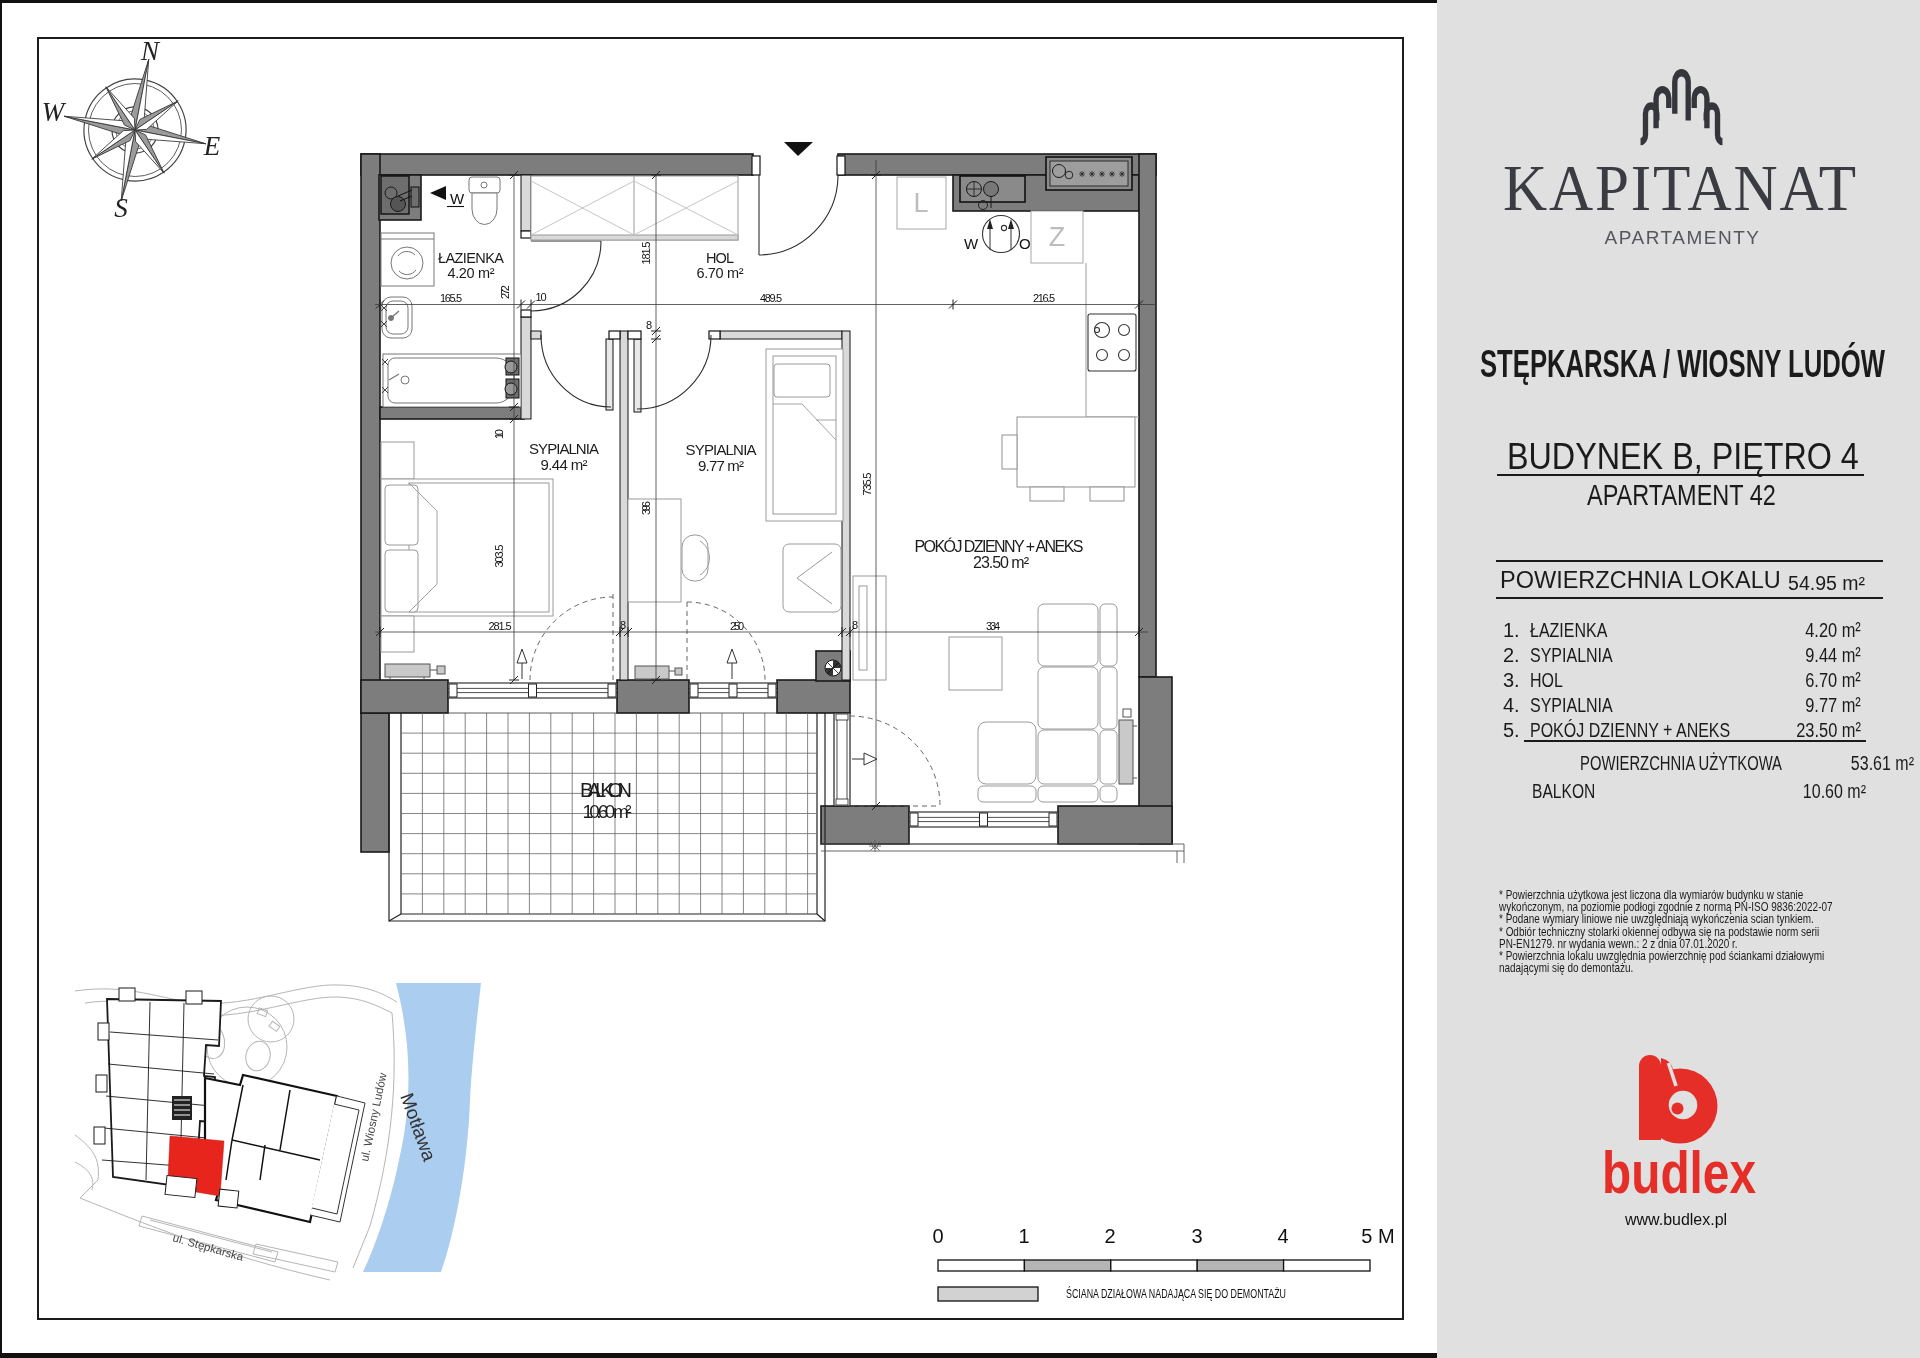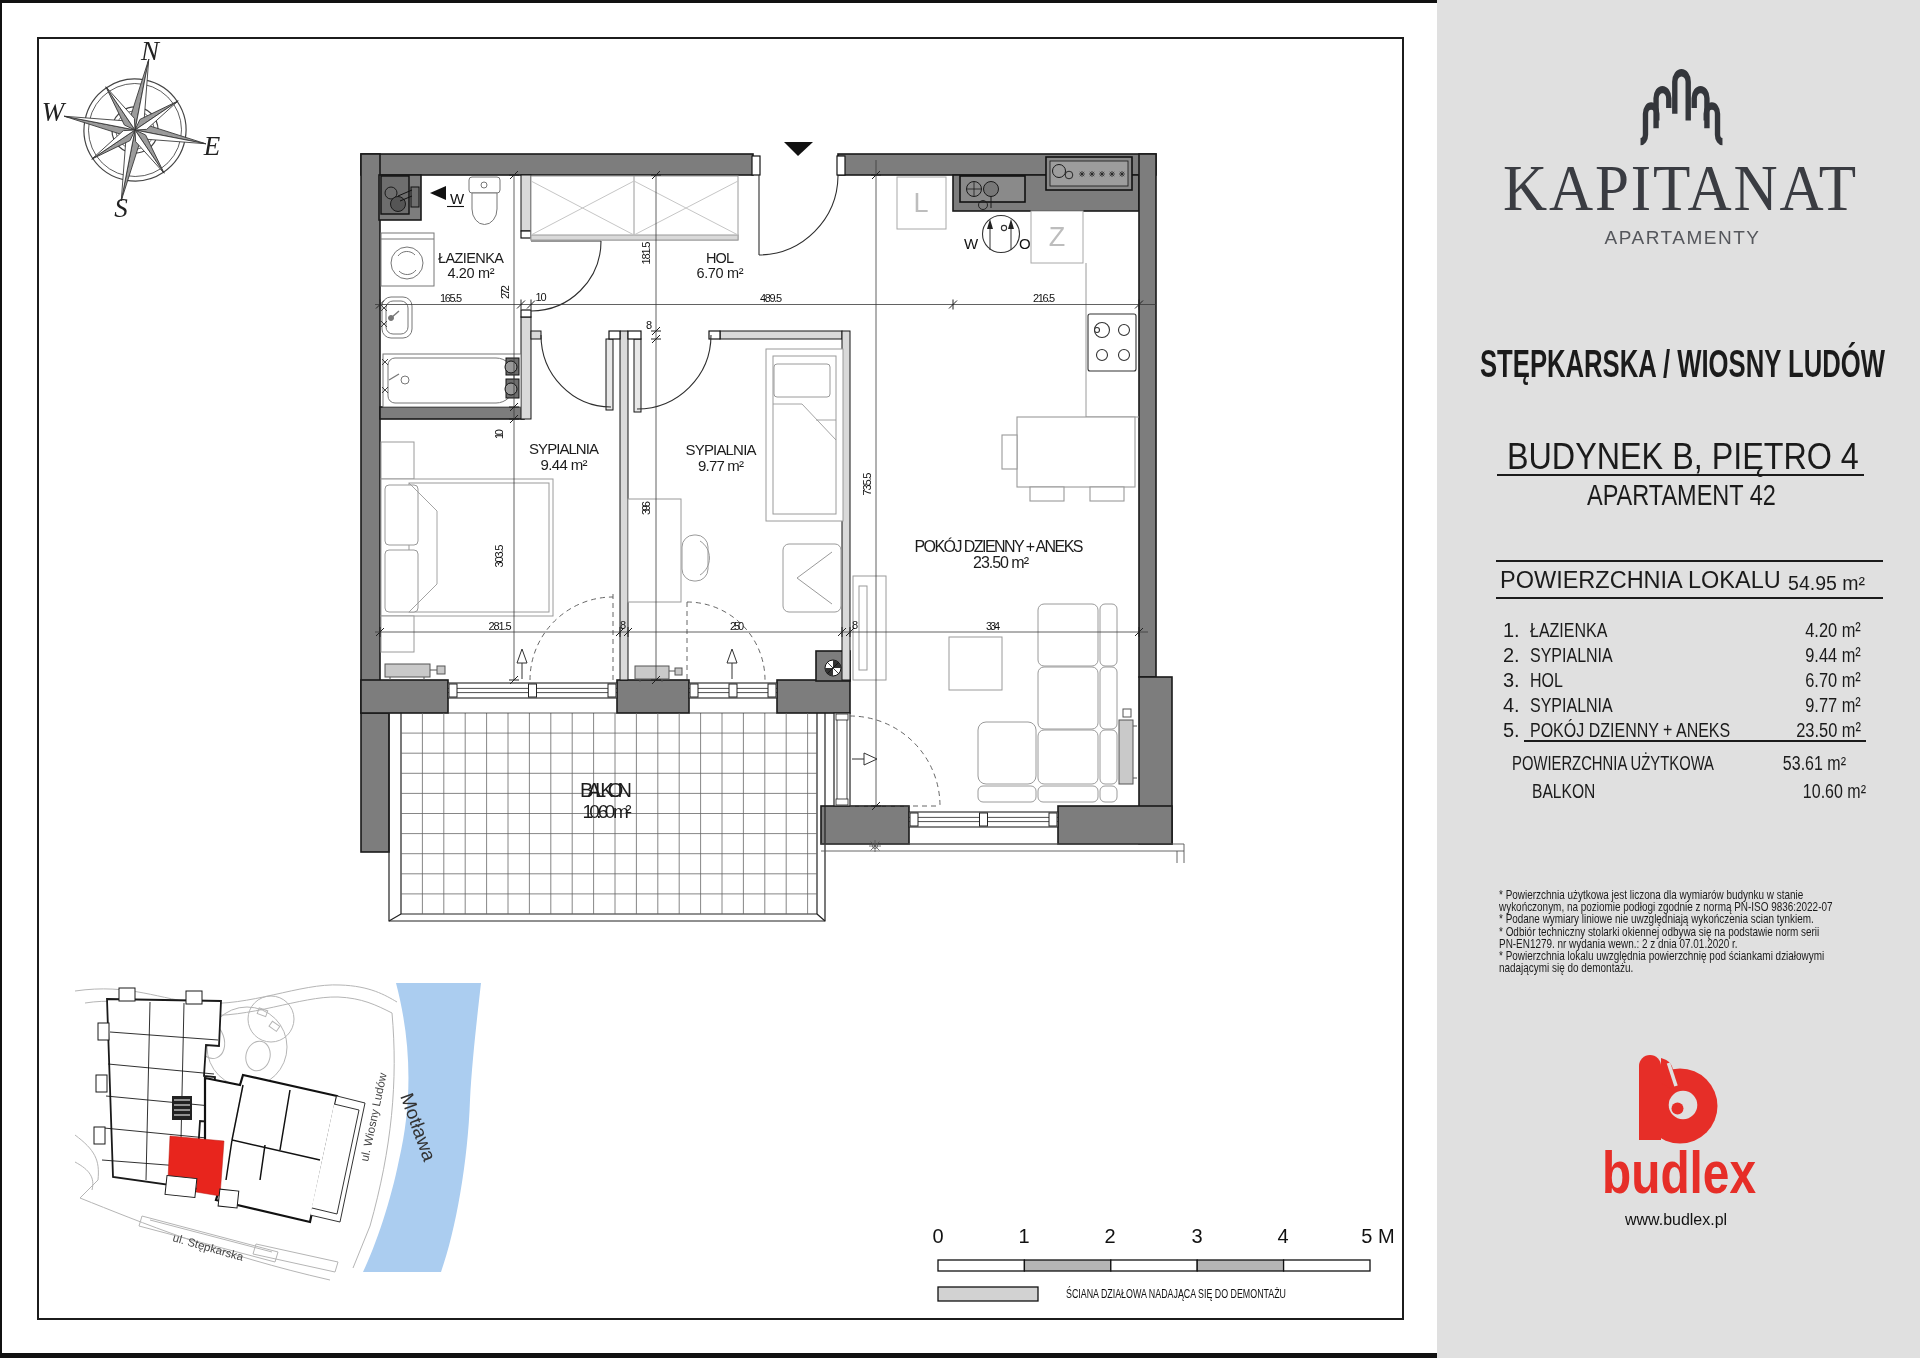--- a/index.html
+++ b/index.html
@@ -678,21 +678,21 @@
         </tr>
 <tr>
           <td>5.</td>
           <td><span class="cxl">POKÓJ DZIENNY + ANEKS</span></td>
           <td style="text-align:right;"><span class="cxr">23.50 m²</span></td>
         </tr>
 </tbody>
     </table>
 </div>
 <div class="abs" style="left:1524px;top:740px;width:342px;height:1.6px;background:#1b1b1b;"></div>
-<div class="abs" style="left:1512px;top:752px;width:334px;height:26px;font-size:19.5px;color:#1b1b1b;">
+<div class="abs" style="left:1580px;top:752px;width:334px;height:26px;font-size:19.5px;color:#1b1b1b;">
   <span class="cxl" style="transform:scaleX(0.76);position:absolute;left:0;top:0;">POWIERZCHNIA UŻYTKOWA</span>
   <span class="cxr" style="position:absolute;right:0;top:0;">53.61 m²</span>
 </div>
 <div class="abs" style="left:1532px;top:780px;width:334px;height:26px;font-size:19.5px;color:#1b1b1b;">
   <span class="cxl" style="position:absolute;left:0;top:0;">BALKON</span>
   <span class="cxr" style="position:absolute;right:0;top:0;">10.60 m²</span>
 </div>
 
 <div class="abs" style="left:1499px;top:889px;font-size:12.2px;color:#1b1b1b;line-height:12.2px;white-space:nowrap;transform:scaleX(0.815);transform-origin:0 0;">
 * Powierzchnia użytkowa jest liczona dla wymiarów budynku w stanie<br>

